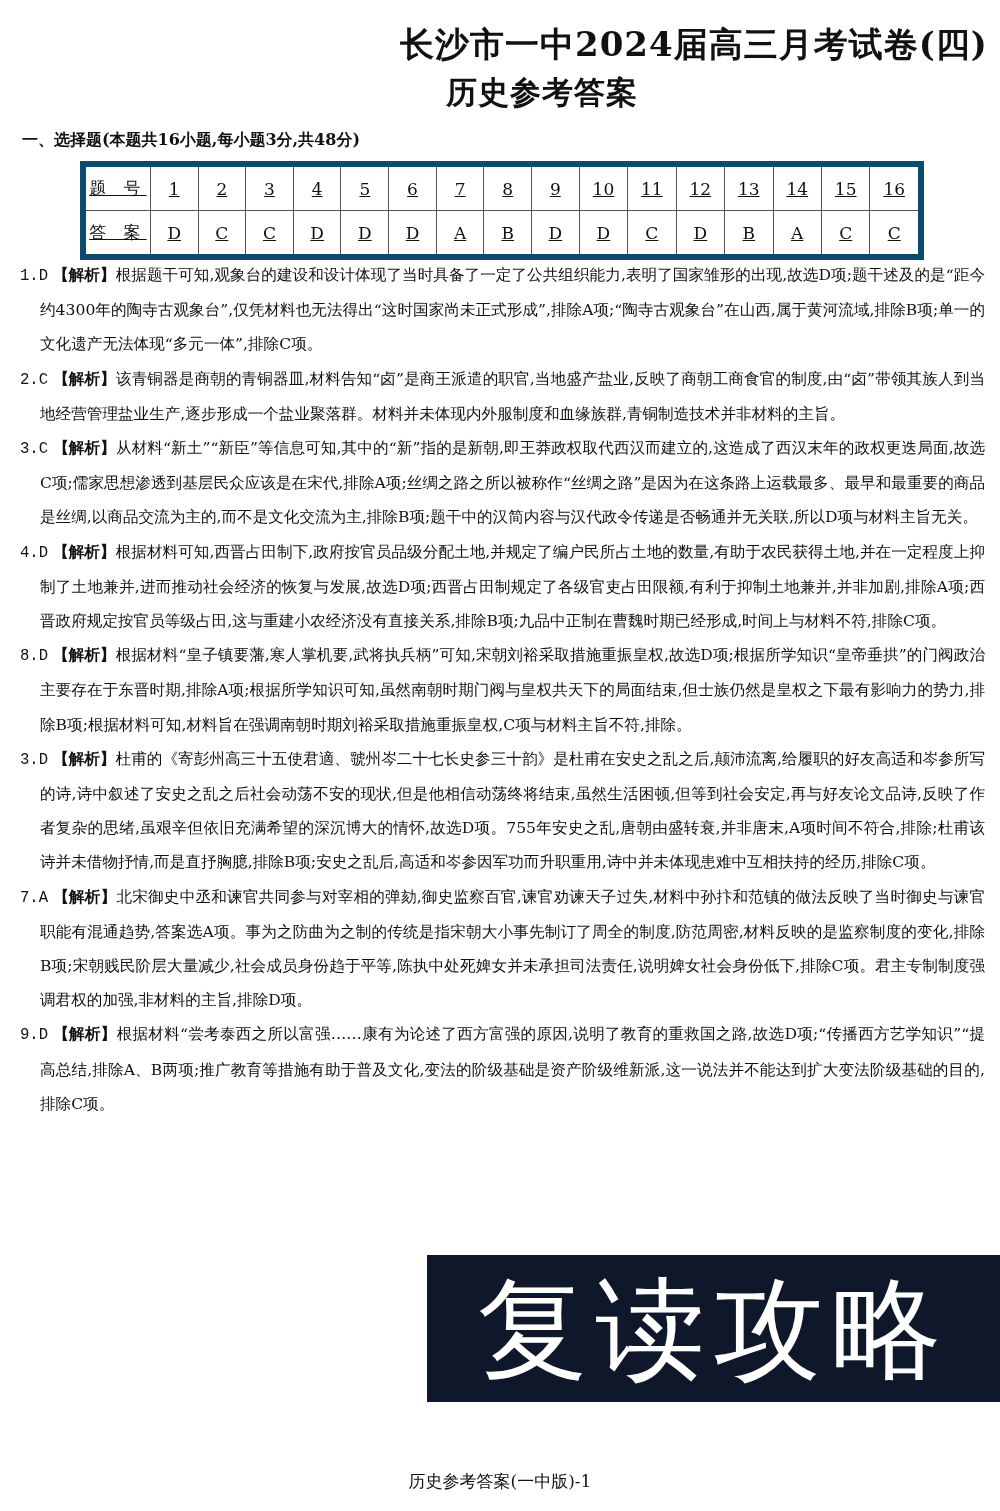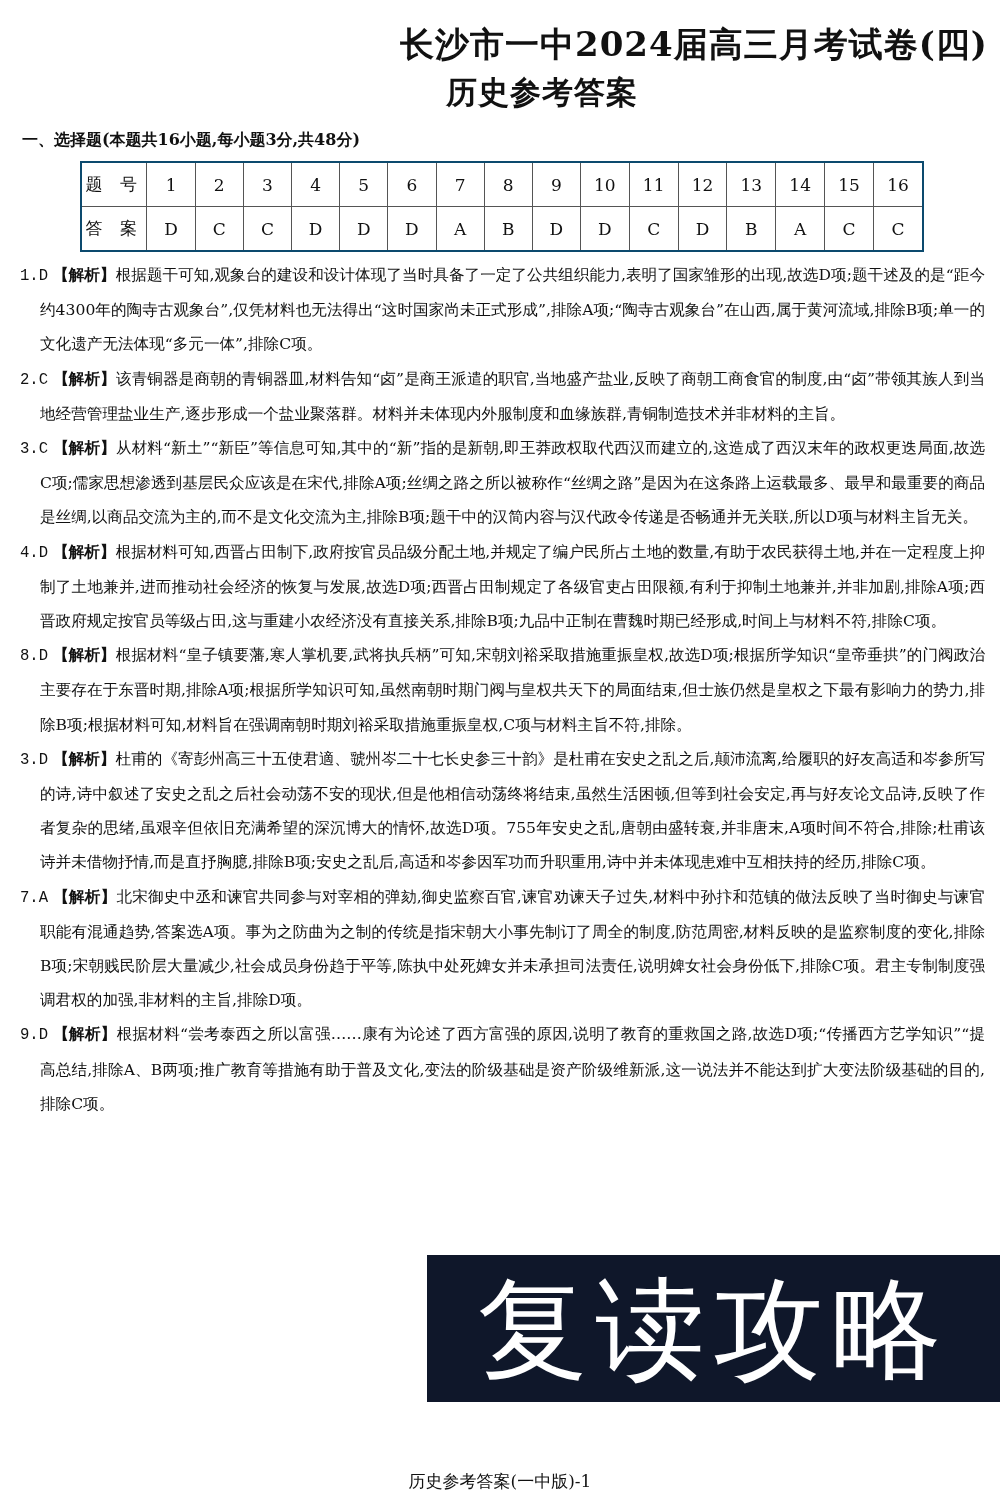--- a/index.html
+++ b/index.html
@@ -3,21 +3,21 @@
 <meta charset="utf-8">
 <style>
   html, body { margin:0; padding:0; background:#ffffff; }
   body { width:1000px; height:1511px; position:relative; overflow:hidden;
          font-family:"DejaVu Serif", "Liberation Serif", serif; color:#111; }
   .title { position:absolute; left:400px; top:22px; font-size:34px; font-weight:bold; letter-spacing:1px; white-space:nowrap; }
   .subtitle { position:absolute; left:410px; top:72px; font-size:31px; font-weight:bold; font-family:"DejaVu Sans","Liberation Sans",sans-serif; letter-spacing:1px;margin-left:36px; }
   .section-head { position:absolute; left:22px; top:130px; font-size:16px; white-space:nowrap;font-weight:bold; }
   .section-head b { font-family:"DejaVu Sans","Liberation Sans",sans-serif; }
   table.answers { position:absolute; left:80px; top:161px; width:844px; border-collapse:collapse;
-                  border:2px solid #0c4a6e; font-size:17px; }
+                  border:6px solid #0c4a6e; font-size:17px;text-decoration:underline; }
   table.answers td { border:1px solid #555; height:41px; text-align:center; width:48px; }
   table.answers td.head { width:66px; letter-spacing:6px; }
   .content { position:absolute; left:20px; top:258px; width:965px; font-size:15.6px; line-height:34.2px; }
   .item { text-indent:-0px; margin:0; padding-left:0; }
   .item .para { display:block; padding-left:20px; text-indent:-20px; text-align:justify; }
   .item .num { font-family:Liberation Mono, monospace; }
   .item .tag { font-weight:bold; font-family:"DejaVu Sans","Liberation Sans",sans-serif; }
   .banner { position:absolute; left:427px; top:1255px; width:573px; height:147px; background:#0f172a;
             display:flex; align-items:center; justify-content:center; }
   .banner span { color:#fff; font-family:"DejaVu Sans","Liberation Sans",sans-serif; font-size:110px; letter-spacing:8px; line-height:1; }

